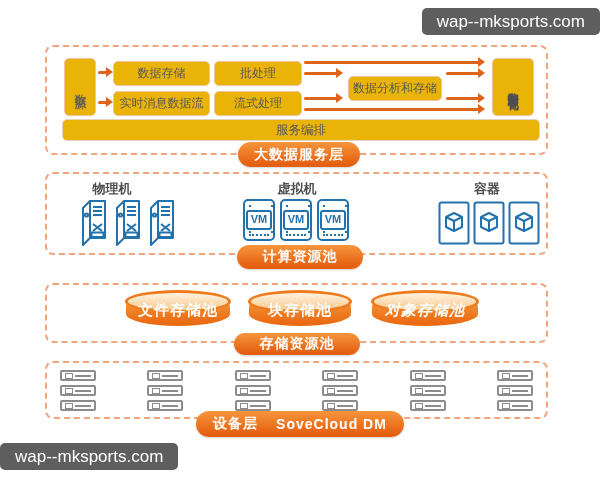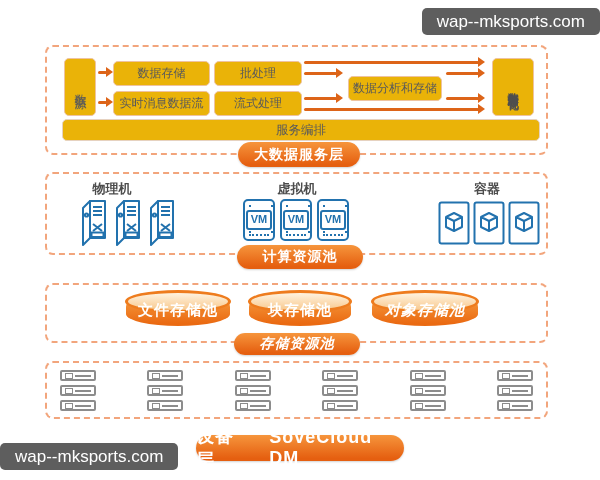--- a/index.html
+++ b/index.html
@@ -177,21 +177,21 @@
   <div class="cyl" style="left:126px; width:104px;">
     <span>文件存储池</span>
     </div>
   <div class="cyl" style="left:249px; width:102px;">
     <span>块存储池</span>
     </div>
   <div class="cyl" style="left:372px; width:106px;font-style:italic;">
     <span>对象存储池</span>
     </div>
 
-  <div class="pill" style="left:234px; top:333px; width:126px; height:22px; font-size:14px;font-style:italic;">存储资源池</div>
+  <div class="pill" style="left:234px; top:333px; width:126px; height:22px; font-size:14px;">存储资源池</div>
 
   <div class="section" style="left:45px; top:361px; width:503px; height:58px;"></div>
 
   <div class="rackgroups">
     <div class="rackcol">
       <div class="rack"></div>
       <div class="rack"></div>
       <div class="rack"></div>
     </div>
     <div class="rackcol">
@@ -214,21 +214,21 @@
       <div class="rack"></div>
       <div class="rack"></div>
     </div>
     <div class="rackcol">
       <div class="rack"></div>
       <div class="rack"></div>
       <div class="rack"></div>
     </div>
   </div>
 
-  <div class="pill" style="left:196px; top:435px; width:208px; height:26px; font-size:18px; gap:18px;">
+  <div class="pill" style="left:196px; top:411px; width:208px; height:26px; font-size:14px; gap:18px;">
     <span>设备层</span>
     <span>SoveCloud DM</span>
   </div>
 
   <div class="wm top">wap--mksports.com</div>
   <div class="wm bottom">wap--mksports.com</div>
 
 </div>
 
 </body></html>

